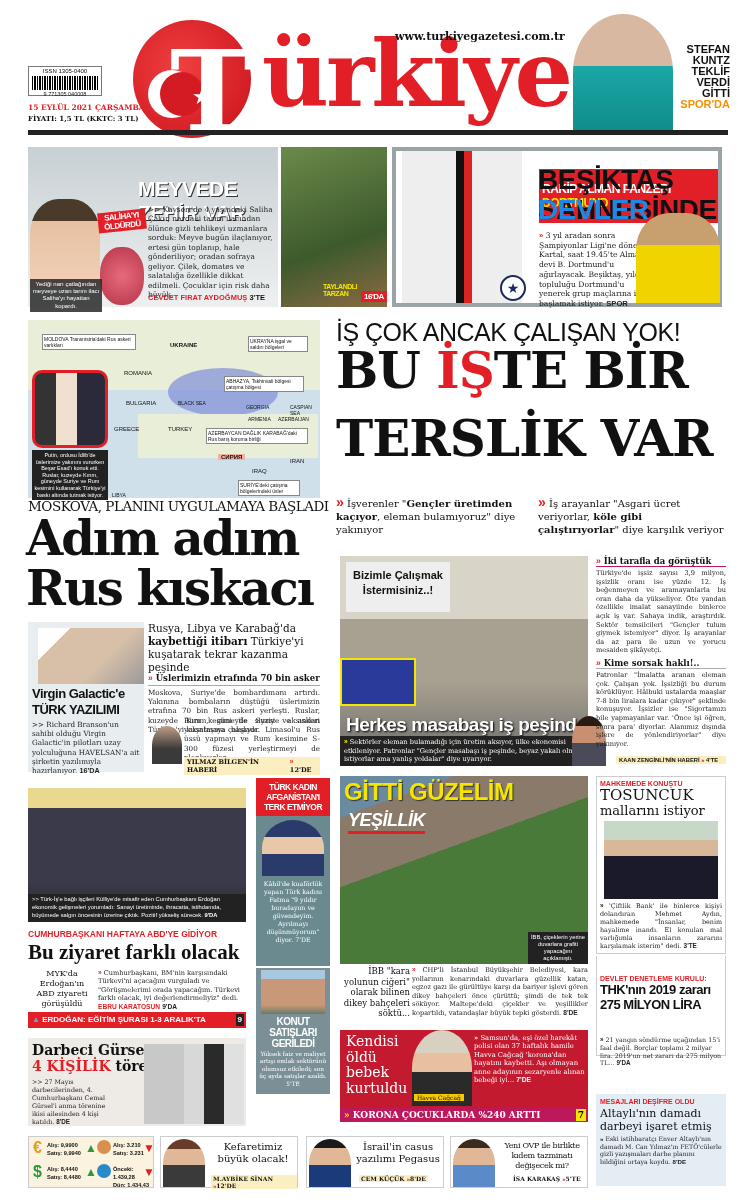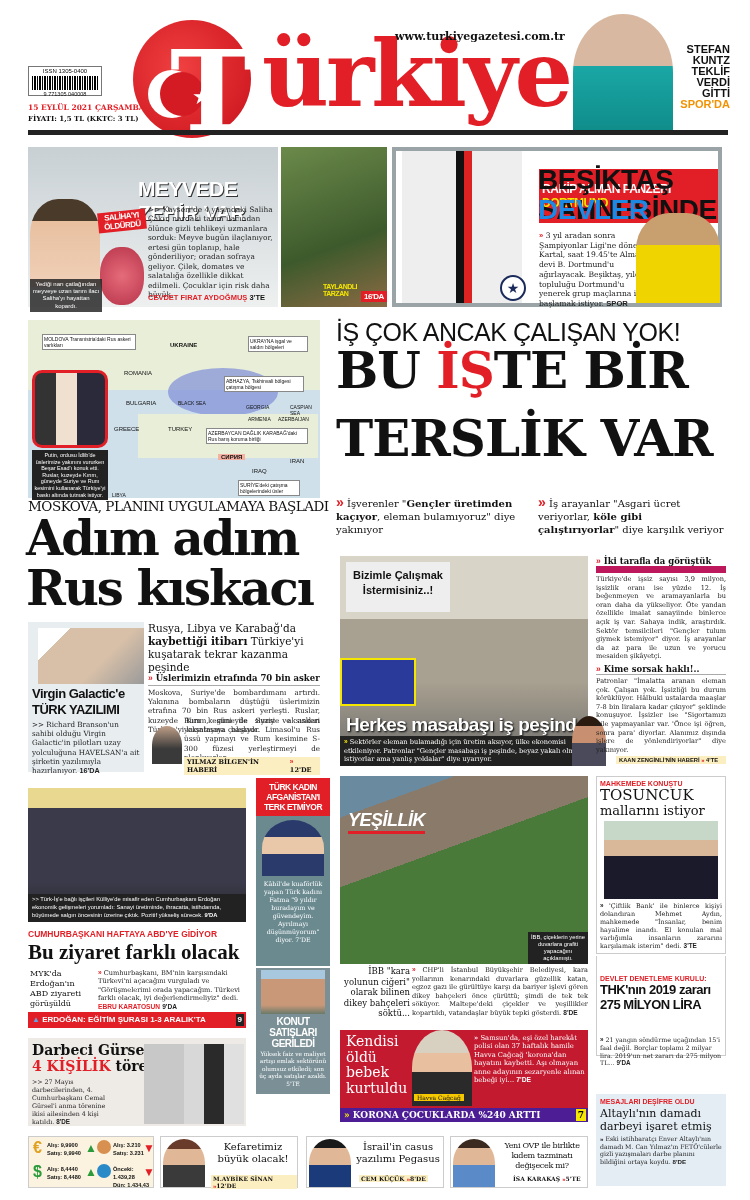--- a/index.html
+++ b/index.html
@@ -168,38 +168,38 @@
   <div class="small-sans" style="position:absolute;left:6px;top:6px;width:104px;height:50px;background:#eee;font-weight:bold;font-size:11px;text-align:center;padding-top:6px;line-height:15px">Bizimle Çalışmak İstermisiniz..!</div>
   <div style="position:absolute;left:0;top:102px;width:76px;height:48px;background:#2a3a9a;border:2px solid #f5e600"></div>
   <div class="cond" style="position:absolute;left:6px;top:158px;color:#fff;font-size:19px;text-shadow:1px 1px 2px #000">Herkes masabaşı iş peşinde</div>
   <div style="position:absolute;left:0;top:180px;width:248px;height:30px;background:rgba(20,20,20,.85);color:#fff;font-family:'DejaVu Serif',serif;font-size:6.6px;line-height:8.5px;padding:2px 4px">
     <span class="arr" style="color:#f5e600">»</span> <span>Sektörler eleman bulamadığı için üretim aksıyor, ülke ekonomisi etkileniyor. Patronlar "Gençler masabaşı iş peşinde, beyaz yakalı olmak istiyorlar ama yanlış yoldalar" diye uyarıyor.</span>
   </div>
 </div>
 <div class="abs" style="left:572px;top:716px;width:34px;height:50px;border-radius:50% 50% 0 0;background:linear-gradient(180deg,#2a1a10 0 20%,#c89070 20% 55%,#4a4a5a 55%)"></div>
 
 <div class="abs" style="left:596px;top:556px;width:130px">
-  <div style="font-family:'DejaVu Serif',serif;font-weight:bold;font-size:8.5px;border-bottom:7px solid #be185d"><span class="arr">»</span> <span>İki tarafla da görüştük</span></div>
+  <div style="font-family:'DejaVu Serif',serif;font-weight:bold;font-size:8.5px;border-bottom:1px solid #be185d"><span class="arr">»</span> <span>İki tarafla da görüştük</span></div>
   <div class="body-txt" style="font-size:6.6px;line-height:8.6px;text-align:justify;margin-top:2px">Türkiye'de işsiz sayısı 3,9 milyon, işsizlik oranı ise yüzde 12. İş beğenmeyen ve aramayanlarla bu oran daha da yükseliyor. Öte yandan özellikle imalat sanayiinde binlerce açık iş var. Sahaya indik, araştırdık. Sektör temsilcileri "Gençler tulum giymek istemiyor" diyor. İş arayanlar da az para ile uzun ve yorucu mesaiden şikâyetçi.</div>
   <div style="font-family:'DejaVu Serif',serif;font-weight:bold;font-size:8.5px;border-bottom:1px solid #aaa;margin-top:3px"><span class="arr">»</span> <span>Kime sorsak haklı!..</span></div>
   <div class="body-txt" style="font-size:6.6px;line-height:8.6px;text-align:justify;margin-top:2px">Patronlar "İmalatta aranan eleman çok. Çalışan yok. İşsizliği bu durum körüklüyor. Hâlbuki ustalarda maaşlar 7-8 bin liralara kadar çıkıyor" şeklinde konuşuyor. İşsizler ise "Sigortamızı bile yapmayanlar var. 'Önce işi öğren, sonra para' diyorlar. Alanımız dışında işlere de yönlendiriyorlar" diye yakınıyor.</div>
 </div>
 <div class="abs" style="left:616px;top:756px;width:110px;background:#fbeec0;font-family:'Liberation Sans',sans-serif;font-weight:bold;font-size:5.8px;padding:1px 3px">
   <span>KAAN ZENGİNLİ'NİN HABERİ</span> <span class="arr">»</span> <span>4'TE</span>
 </div>
 
 <div class="abs" style="left:28px;top:788px;width:218px;height:134px;background:linear-gradient(180deg,#e8d890 0 15%,#3a3a4a 15% 70%,#2a2a2a)">
   <div style="position:absolute;left:0;top:106px;width:218px;height:28px;background:#222;color:#fff;font-family:'Liberation Sans',sans-serif;font-size:5.8px;line-height:8px;padding:1px 4px">
     <span>&gt;&gt; Türk-İş'e bağlı işçileri Külliye'de misafir eden Cumhurbaşkanı Erdoğan ekonomik gelişmeleri yorumladı: Sanayi üretiminde, ihracatta, istihdamda, büyümede salgın öncesinin üzerine çıktık. Pozitif yükseliş sürecek.</span> <b>9'DA</b>
   </div>
 </div>
 
 <div class="abs" style="left:28px;top:929px;font-family:'Liberation Sans',sans-serif;font-weight:bold;font-size:8.5px;color:#e21f26">CUMHURBAŞKANI HAFTAYA ABD'YE GİDİYOR</div>
 <div class="abs" style="left:28px;top:940px;font-size:21px;font-family:Liberation Serif, serif;font-weight:bold">Bu ziyaret farklı olacak</div>
-<div class="abs" style="left:30px;top:969px;width:64px;text-align:left;font-family:'DejaVu Serif',serif;font-size:8px;line-height:10px">MYK'da Erdoğan'ın ABD ziyareti görüşüldü</div>
+<div class="abs" style="left:30px;top:969px;width:64px;text-align:center;font-family:'DejaVu Serif',serif;font-size:8px;line-height:10px">MYK'da Erdoğan'ın ABD ziyareti görüşüldü</div>
 <div class="abs body-txt" style="left:98px;top:969px;width:148px;font-size:6.6px;line-height:8.4px">
   <span class="arr">»</span> <span>Cumhurbaşkanı, BM'nin karşısındaki Türkevi'ni açacağını vurguladı ve "Görüşmelerimi orada yapacağım. Türkevi farklı olacak, iyi değerlendirmeliyiz" dedi.</span>
   <b class="small-sans red">EBRU KARATOSUN</b> <b class="small-sans">9'DA</b>
 </div>
 <div class="abs" style="left:28px;top:1012px;width:218px;height:16px;background:#e21f26;color:#fff;font-family:'Liberation Sans',sans-serif;font-weight:bold;font-size:8px;line-height:16px;padding-left:4px">
   <span style="color:#6aa0e0">▲</span> <span>ERDOĞAN: EĞİTİM ŞURASI 1-3 ARALIK'TA TOPLANACAK</span>
   <span style="position:absolute;right:2px;top:2px;background:#222;line-height:12px;padding:0 2px">9</span>
 </div>
 
 <div class="abs" style="left:256px;top:778px;width:74px;height:188px;background:#6a8a90">
@@ -212,36 +212,37 @@
 
 <div class="abs" style="left:256px;top:968px;width:74px;height:126px;background:#7a9096">
   <div style="margin:2px 5px;height:44px;background:linear-gradient(180deg,#a8c8e0 0 20%,#c89878 20% 80%,#6a7a6a)"></div>
   <div class="cond" style="color:#fff;font-size:10px;text-align:center;line-height:11px;padding:0 2px">KONUT SATIŞLARI GERİLEDİ</div>
   <div style="color:#fff;font-family:'DejaVu Serif',serif;font-size:5.8px;line-height:7.4px;text-align:center;padding:2px 3px">
     <span>Yüksek faiz ve maliyet artışı emlak sektörünü olumsuz etkiledi; son üç ayda satışlar azaldı.</span> <span>5'TE</span>
   </div>
 </div>
 
 <div class="abs" style="left:340px;top:776px;width:248px;height:188px;background:linear-gradient(160deg,#6a8aa0 0 15%,#8a7a6a 15% 40%,#4a7a3a 40%)">
+  <div class="cond" style="position:absolute;left:4px;top:2px;font-size:24px;color:#f5e600;text-shadow:1px 1px 1px #333">GİTTİ GÜZELİM</div>
   <div class="cond" style="position:absolute;left:8px;top:34px;font-size:18px;color:#fff;font-style:italic;border-bottom:3px solid #e21f26">YEŞİLLİK</div>
   <div class="caption-dark" style="position:absolute;right:0;bottom:0;width:60px;font-size:5.8px;background:#222">İBB, çiçeklerin yerine duvarlara grafiti yapacağını açıklamıştı.</div>
 </div>
 <div class="abs" style="left:340px;top:966px;width:70px;text-align:right;font-family:'DejaVu Serif',serif;font-size:8.5px;line-height:10.5px">İBB "kara yolunun ciğeri" olarak bilinen dikey bahçeleri söktü...</div>
 <div class="abs body-txt" style="left:412px;top:966px;width:176px;font-size:6.6px;line-height:8.5px;text-align:justify">
   <span class="arr">»</span> <span>CHP'li İstanbul Büyükşehir Belediyesi, kara yollarının kenarındaki duvarlara güzellik katan, egzoz gazı ile gürültüye karşı da bariyer işlevi gören dikey bahçeleri önce çürüttü; şimdi de tek tek söküyor. Maltepe'deki çiçekler ve yeşillikler kopartıldı, vatandaşlar büyük tepki gösterdi.</span> <b class="small-sans">8'DE</b>
 </div>
 
 <div class="abs" style="left:340px;top:1030px;width:248px;height:92px;background:#c41a30">
   <div style="position:absolute;left:6px;top:4px;width:62px;color:#fff;font-family:'DejaVu Serif',serif;font-size:14px;line-height:15.5px;">Kendisi öldü bebek kurtuldu</div>
   <div style="position:absolute;left:72px;top:0;width:60px;height:76px;border-radius:50% 50% 0 0;background:linear-gradient(180deg,#d8d0c0 0 30%,#e8c0a0 30% 55%,#2a2a2a 55%)"></div>
   <div style="position:absolute;left:74px;top:64px;background:#f5c800;font-family:'DejaVu Serif',serif;font-size:6px;padding:0 3px">Havva Cağcağ</div>
   <div style="position:absolute;left:134px;top:4px;width:112px;color:#fff;font-family:'DejaVu Serif',serif;font-size:6.8px;line-height:8.4px">
     <span style="font-weight:bold">»</span> <span>Samsun'da, eşi özel harekât polisi olan 37 haftalık hamile Havva Cağcağ 'korona'dan hayatını kaybetti. Aşı olmayan anne adayının sezaryenle alınan bebeği iyi...</span> <b class="small-sans">7'DE</b>
   </div>
-  <div style="position:absolute;left:0;top:78px;width:248px;height:14px;background:#4c1d95;color:#fff;font-family:'DejaVu Serif',serif;font-weight:bold;font-size:9px;line-height:14px;padding-left:4px">
+  <div style="position:absolute;left:0;top:78px;width:248px;height:14px;background:#be185d;color:#fff;font-family:'DejaVu Serif',serif;font-weight:bold;font-size:9px;line-height:14px;padding-left:4px">
     <span style="color:#f5e600">»</span> <span>KORONA ÇOCUKLARDA %240 ARTTI</span>
     <span style="position:absolute;right:2px;top:1px;background:#f5e600;color:#000;line-height:12px;padding:0 2px">7</span>
   </div>
 </div>
 
 <div class="abs" style="left:596px;top:776px;width:130px;height:178px;border:1px solid #ccc;background:#fff;padding:3px">
   <div style="font-family:'Liberation Sans',sans-serif;font-weight:bold;font-size:7px;color:#e21f26">MAHKEMEDE KONUŞTU</div>
   <div style="font-family:'DejaVu Serif',serif;font-size:15px;line-height:16px">TOSUNCUK</div>
   <div style="font-family:'DejaVu Serif',serif;font-size:13px;line-height:15px">mallarını istiyor</div>
   <div style="height:78px;margin:3px 4px;background:linear-gradient(180deg,#c8d8c8 0 25%,#d8b898 25% 45%,#1a1a2a 45%)"></div>

